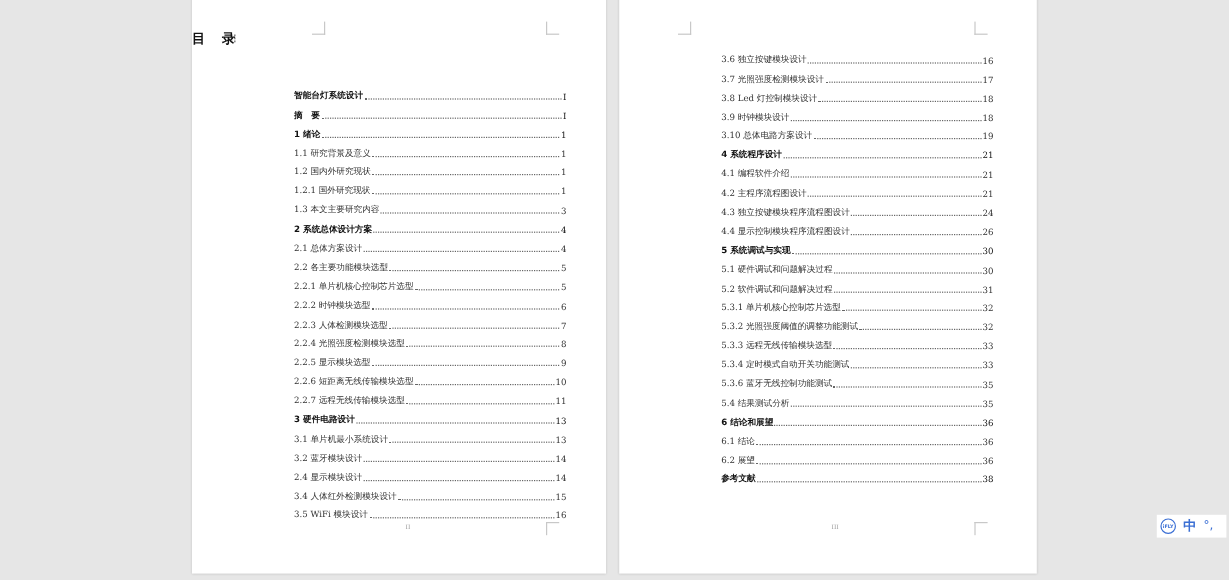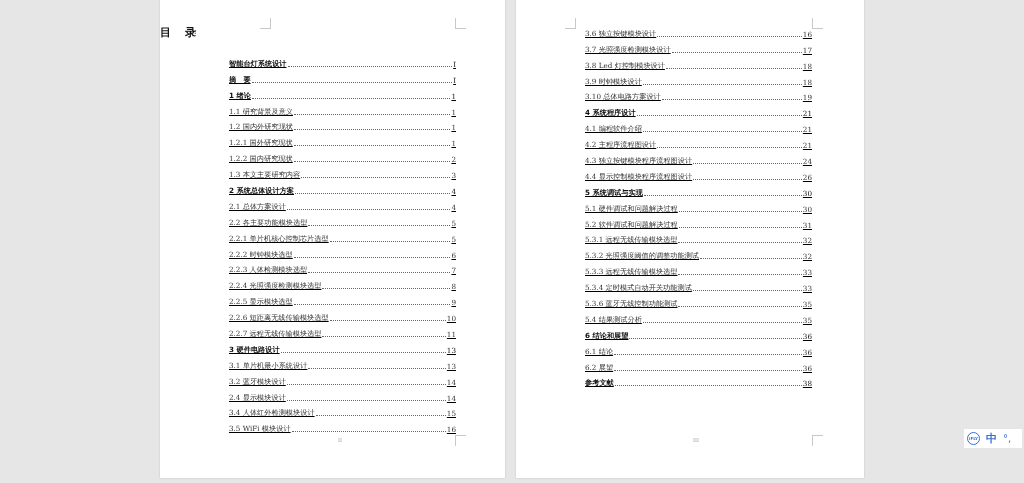--- a/index.html
+++ b/index.html
@@ -22,21 +22,21 @@
   .drag-handle {
     position:absolute; left:31px; top:34px; width:8px; height:11px;
     color:#888; font-size:9px; line-height:4px; letter-spacing:-1px;
     font-family:"DejaVu Sans",sans-serif;
   }
   .toc-title {
     position:absolute; top:27px; left:0; right:16px; 
     font-family:"DejaVu Sans",sans-serif; font-weight:bold; font-size:11px;
     letter-spacing:14px; color:#111;
   }
-  .toc-list { position:absolute; margin:0; padding:0; list-style:none;text-decoration:underline; }
+  .toc-list { position:absolute; margin:16px; padding:0; list-style:none; }
   .toc-item {
     height:15.9px; display:flex; align-items:flex-end;
     font-size:7.2px; color:#333; white-space:nowrap;
   }
   .toc-item.bold { font-family:"DejaVu Sans",sans-serif; font-weight:bold; color:#111; }
   .toc-text { flex:0 0 auto; }
   .toc-leader {
     flex:1 1 auto; border-bottom:1px dotted #666; margin:0 1px 2px 1px; height:0;
   }
   .toc-page { flex:0 0 auto; font-family:"DejaVu Serif",serif; font-weight:normal; }
@@ -94,25 +94,20 @@
         <span class="toc-text">1.2 国内外研究现状</span>
         <span class="toc-leader"></span>
         <span class="toc-page">1</span>
       </li>
       <li class="toc-item">
         <span class="toc-text">1.2.1 国外研究现状</span>
         <span class="toc-leader"></span>
         <span class="toc-page">1</span>
       </li>
       <li class="toc-item">
-        <span class="toc-text">1.2.2 国内研究现状</span>
-        <span class="toc-leader"></span>
-        <span class="toc-page">2</span>
-      </li>
-      <li class="toc-item">
         <span class="toc-text">1.3 本文主要研究内容</span>
         <span class="toc-leader"></span>
         <span class="toc-page">3</span>
       </li>
       <li class="toc-item bold">
         <span class="toc-text">2 系统总体设计方案</span>
         <span class="toc-leader"></span>
         <span class="toc-page">4</span>
       </li>
       <li class="toc-item">
@@ -258,21 +253,21 @@
         <span class="toc-text">5.1 硬件调试和问题解决过程</span>
         <span class="toc-leader"></span>
         <span class="toc-page">30</span>
       </li>
       <li class="toc-item">
         <span class="toc-text">5.2 软件调试和问题解决过程</span>
         <span class="toc-leader"></span>
         <span class="toc-page">31</span>
       </li>
       <li class="toc-item">
-        <span class="toc-text">5.3.1  远程无线传输模块选型</span>
+        <span class="toc-text">5.3.1  单片机核心控制芯片选型</span>
         <span class="toc-leader"></span>
         <span class="toc-page">32</span>
       </li>
       <li class="toc-item">
         <span class="toc-text">5.3.2 光照强度阈值的调整功能测试</span>
         <span class="toc-leader"></span>
         <span class="toc-page">32</span>
       </li>
       <li class="toc-item">
         <span class="toc-text">5.3.3  远程无线传输模块选型</span>

